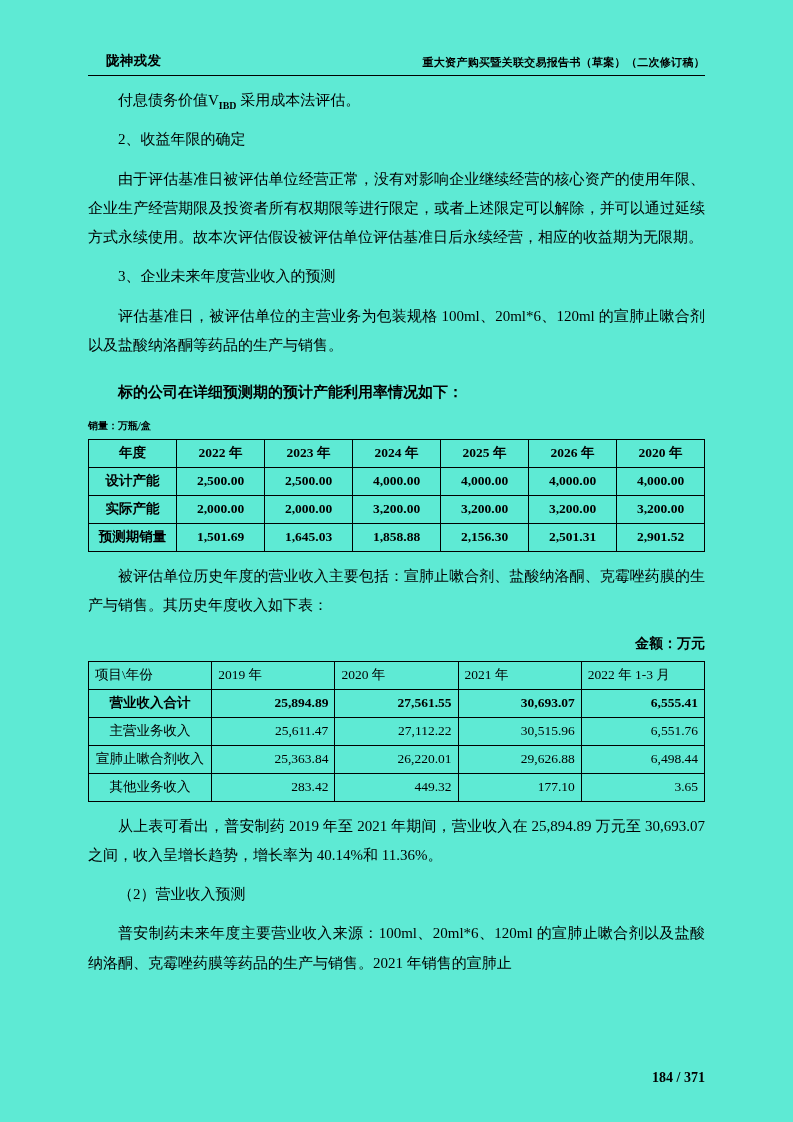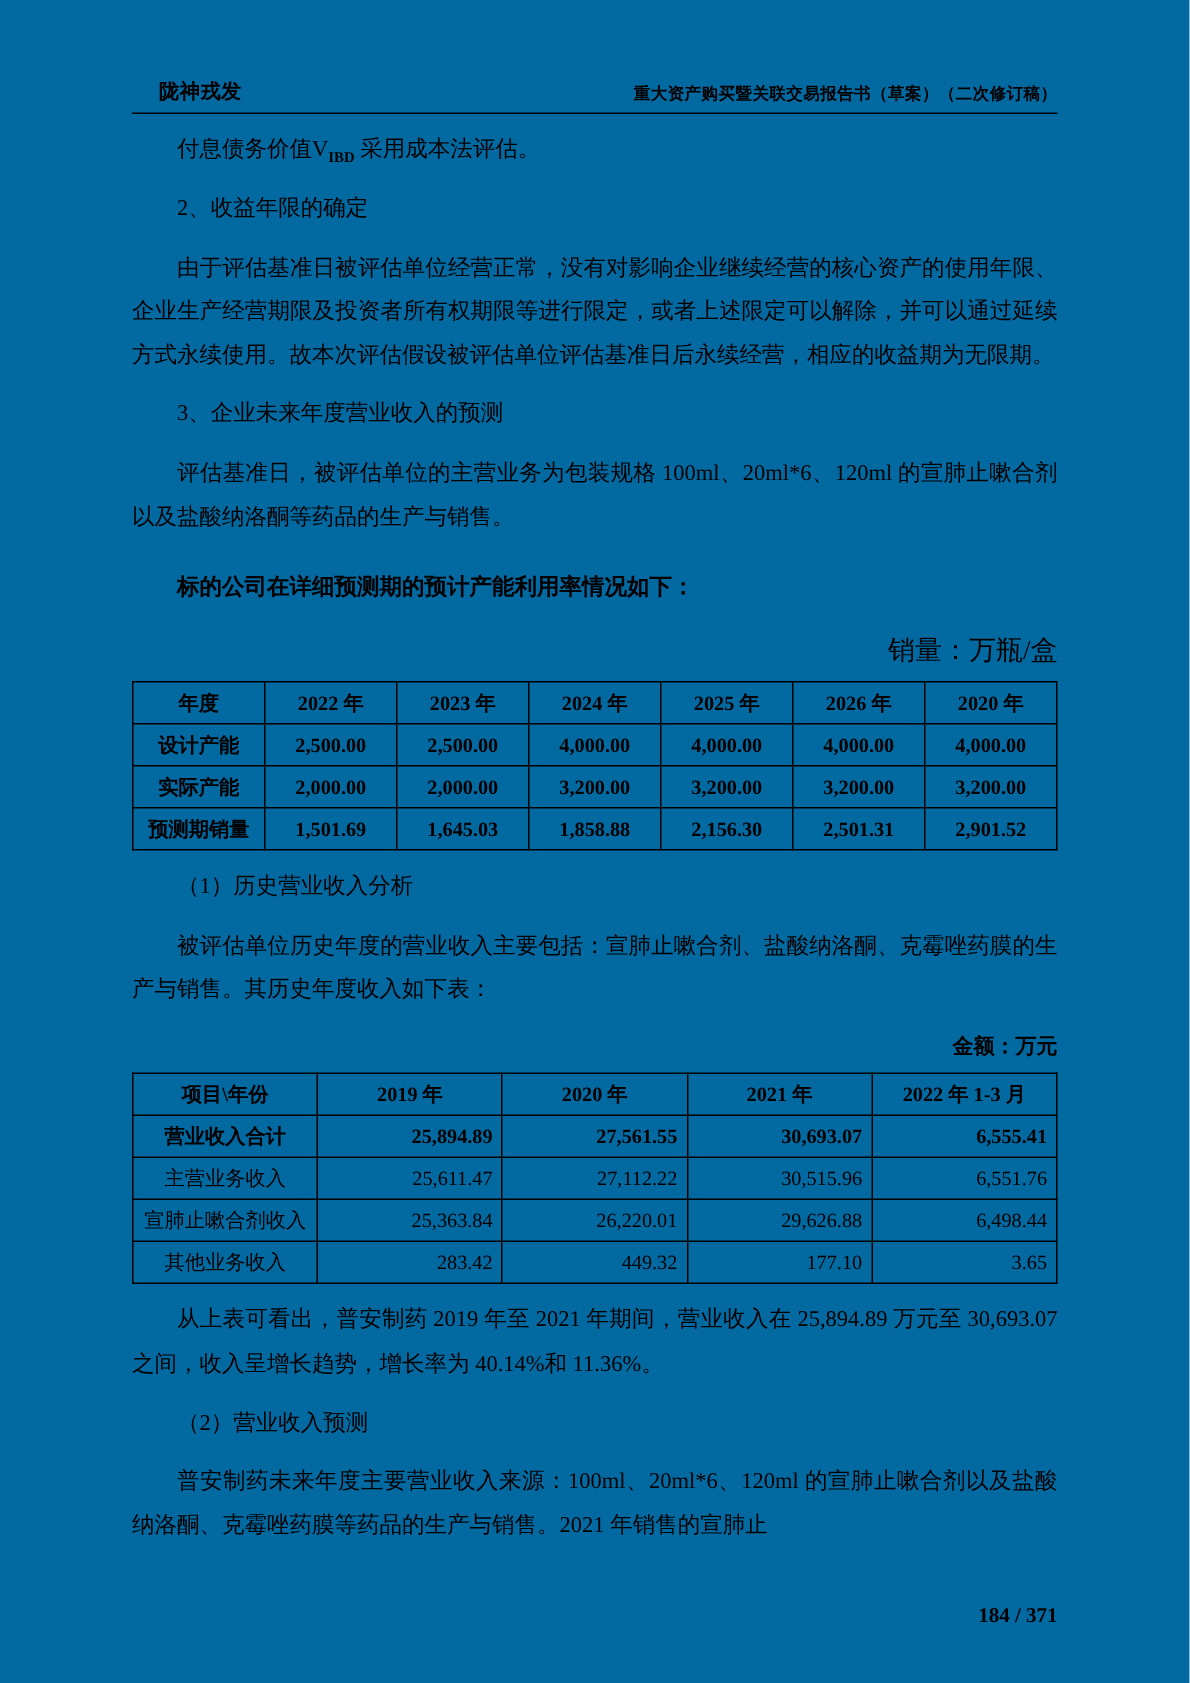--- a/index.html
+++ b/index.html
@@ -10,21 +10,21 @@
   body {
     font-family: "Liberation Serif", "DejaVu Serif", serif;
     color: #000000;
   }
   .page {
     position: relative;
     width: 793px;
     height: 1122px;
     box-sizing: border-box;
     padding: 52px 88px 40px 88px;
-    background: #0369a1;
+    background: #5eead4;
     overflow: hidden;
   }
   .header {
     display: flex;
     justify-content: space-between;
     align-items: flex-end;
     font-size: 13.5px;
     font-weight: bold;
     padding-bottom: 5px;
     border-bottom: 1.2px solid #000;
@@ -47,23 +47,23 @@
     vertical-align: sub;
     font-weight: bold;
   }
   .tbl-caption {
     margin: 18px 0 5px 0;
     text-indent: 2em;
     font-weight: bold;
     font-size: 15px;
   }
   .unit-line {
-    text-align: right;
-    font-weight: normal;
-    font-size: 18px;
+    text-align: left;
+    font-weight: bold;
+    font-size: 10px;
     margin: 9px 0 3px 0;
   }
   table.grid {
     width: 100%;
     border-collapse: collapse;
     font-size: 13.5px;
     table-layout: fixed;
     padding-left: 28px;
   }
   table.grid th, table.grid td {
@@ -78,22 +78,22 @@
   }
   table.grid.t1 td {
     text-align: center;
     font-weight: bold;
   }
   table.grid.t1 td.lbl {
     text-align: center;
     font-weight: bold;
   }
   table.grid.t2 th {
-    text-align: center;
-    font-weight: bold;
+    text-align: left;
+    font-weight: normal;
   }
   table.grid.t2 td.lbl {
     text-align: center;
   }
   table.grid.t2 td.num {
     text-align: right;
   }
   table.grid.t2 tr.total td { font-weight: bold; }
   .unit-line2 {
     text-align: right;
@@ -171,21 +171,20 @@
           <td>1,501.69</td>
           <td>1,645.03</td>
           <td>1,858.88</td>
           <td>2,156.30</td>
           <td>2,501.31</td>
           <td>2,901.52</td>
         </tr>
       </tbody>
     </table>
 
-    <p class="para">（1）历史营业收入分析</p>
 
     <p class="para">被评估单位历史年度的营业收入主要包括：宣肺止嗽合剂、盐酸纳洛酮、克霉唑药膜的生产与销售。其历史年度收入如下表：</p>
 
     <div class="unit-line2">金额：万元</div>
 
     <table class="grid t2">
       <thead>
         <tr>
           <th>项目\年份</th>
           <th>2019 年</th>

